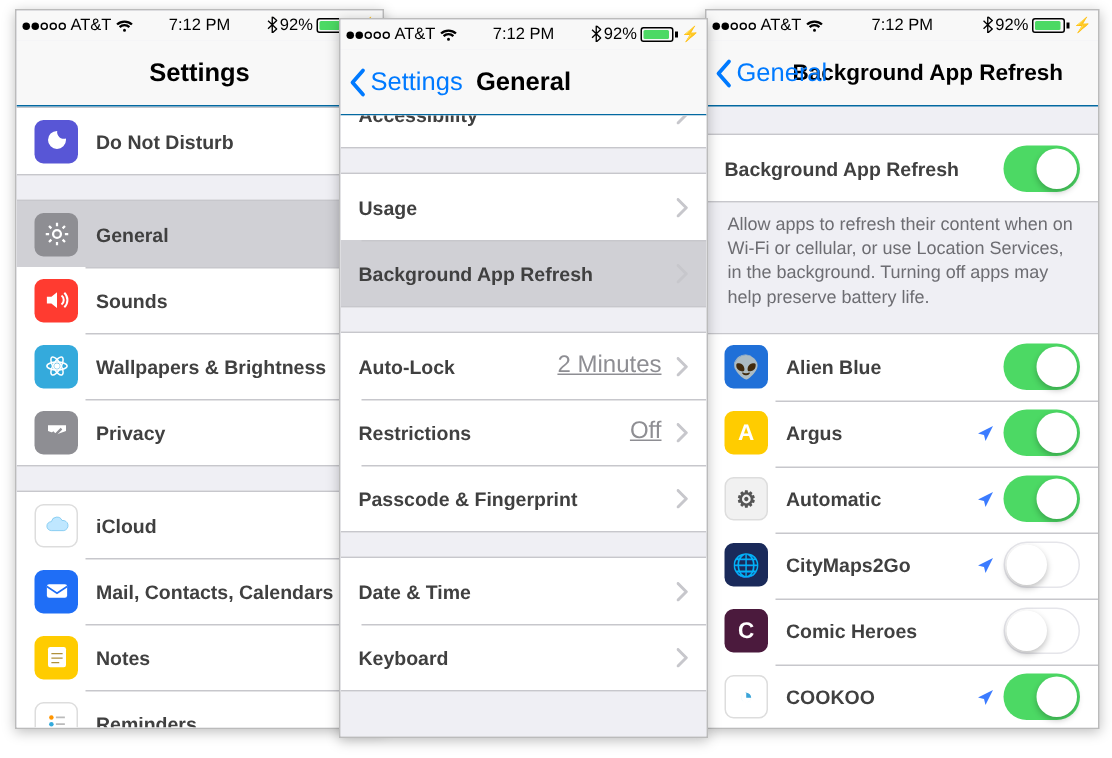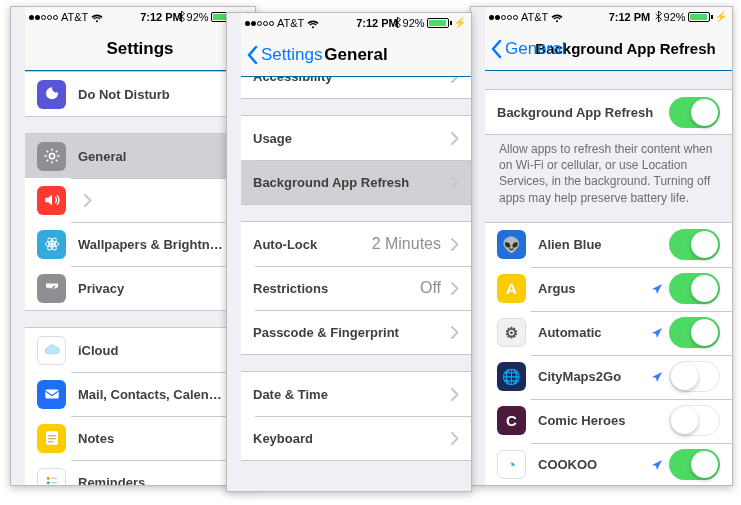--- a/index.html
+++ b/index.html
@@ -8,37 +8,36 @@
   .phone {
     position: absolute;
     width: 246px;
     height: 480px;
     background: #efeff4;
     border: 1px solid #bbb;
     box-shadow: 0 2px 8px rgba(0,0,0,0.25);
     overflow: hidden;
     display: flex;
     flex-direction: column;
-    padding-left: 14px;
   }
   .phone.p1 { left: 10px; top: 6px; }
   .phone.p2 { left: 226px; top: 12px; z-index: 2; }
   .phone.p3 { left: 470px; top: 6px; width: 263px; }
   .status {
     height: 20px;
     background: #f8f8f8;
     display: flex;
     align-items: center;
     font-size: 11px;
     color: #000;
     padding: 0 4px;
     border-bottom: 0;
   }
   .status .left { display: flex; align-items: center; gap: 3px; }
-  .status .center { position: absolute; left: 50%; transform: translateX(-50%); font-weight: 700; margin-left: 28px; }
+  .status .center { position: absolute; left: 50%; transform: translateX(-50%); font-weight: 400; }
   .status .right { margin-left: auto; display: flex; gap: 2px; }
   .dots { display: inline-flex; gap: 1px; }
   .dot { width: 5px; height: 5px; border-radius: 50%; background: #000; }
   .dot.empty { background: none; border: 1px solid #000; }
   .wifi-ic { width: 12px; height: 9px; }
   .bt-ic { width: 7px; height: 11px; }
   .battery { display: inline-flex; align-items: center; }
   .bat-body { width: 22px; height: 10px; border: 1px solid #000; border-radius: 2px; position: relative; }
   .bat-fill { position: absolute; left: 1px; top: 1px; bottom: 1px; width: 85%; background: #4cd964; border-radius: 1px; }
   .bat-tip { width: 2px; height: 4px; background: #000; margin-left: 1px; }
@@ -74,21 +73,21 @@
   }
   .cell.noicon + .cell.noicon::before { left: 14px; }
   .cell.selected { background: #d0d0d5; }
   .cell-icon {
     width: 29px; height: 29px; border-radius: 6px;
     display: flex; align-items: center; justify-content: center;
     margin-right: 12px; flex-shrink: 0;
   }
   .cell-icon svg { width: 18px; height: 18px; }
   .cell-label { font-size: 13px; color: #404040; flex: 1; white-space: nowrap; overflow: hidden; text-overflow: ellipsis; font-weight: bold; }
-  .cell-detail { font-size: 16px; color: #8e8e93; margin-right: 4px; white-space: nowrap; }
+  .cell-detail { font-size: 16px; color: #8e8e93; margin-right: 4px; white-space: nowrap; text-decoration: underline; }
   .chev { margin-left: 6px; }
   .chev svg { width: 8px; height: 13px; display: block; }
   .switch {
     width: 51px; height: 31px; border-radius: 16px; position: relative; flex-shrink: 0;
   }
   .switch.on { background: #4cd964; }
   .switch.off { background: #fff; border: 1.5px solid #e5e5ea; }
   .switch .knob {
     position: absolute; width: 27px; height: 27px; background: #fff; border-radius: 50%;
     top: 2px; box-shadow: 0 2px 4px rgba(0,0,0,0.25);
@@ -173,20 +172,21 @@
               </svg>
             </span>
           </div>
           <div class="cell">
             <span class="cell-icon" style="background: rgb(255, 59, 48);">
               <svg viewBox="0 0 24 24">
                 <path d="M3 9h4l5-4v14l-5-4H3z" fill="#fff"></path>
                 <path d="M16 8a5 5 0 010 8M18.5 5.5a9 9 0 010 13" stroke="#fff" stroke-width="1.8" fill="none"></path>
               </svg>
             </span>
+            <span class="cell-label">Sounds</span>
             <span class="chev">
               <svg viewBox="0 0 8 13">
                 <path d="M1 1l5.5 5.5L1 12" stroke="#c7c7cc" stroke-width="2" fill="none" stroke-linecap="round" stroke-linejoin="round"></path>
               </svg>
             </span>
           </div>
           <div class="cell">
             <span class="cell-icon" style="background: rgb(52, 170, 220);">
               <svg viewBox="0 0 24 24">
                 <circle cx="12" cy="12" r="2.5" fill="#fff"></circle>

